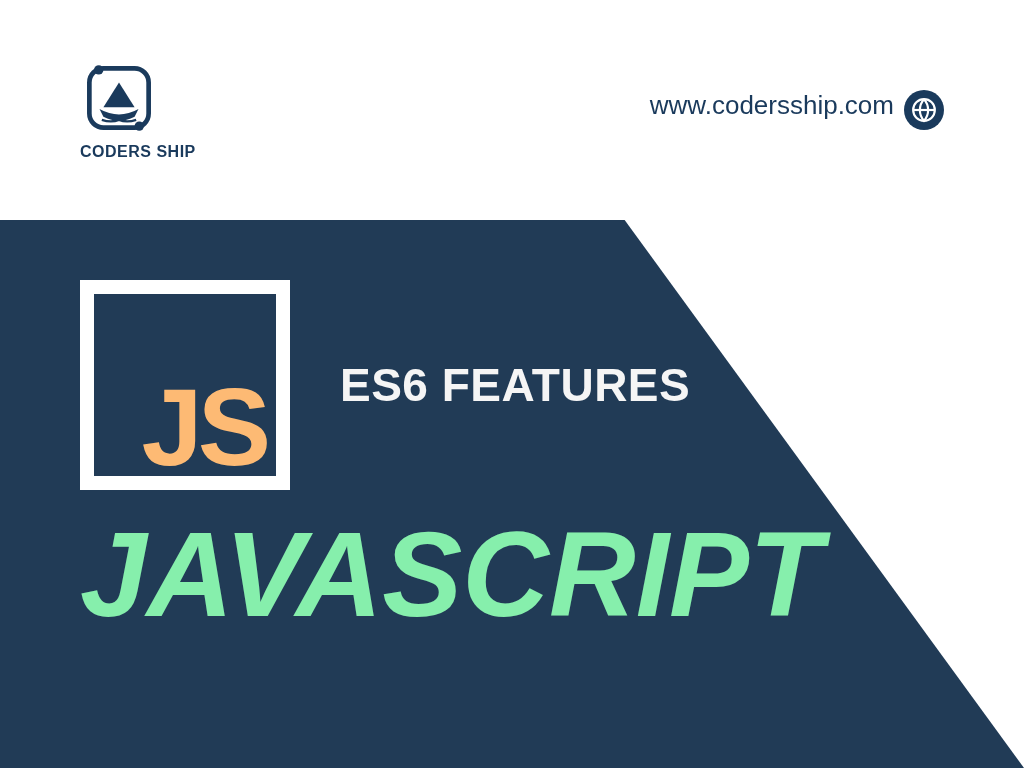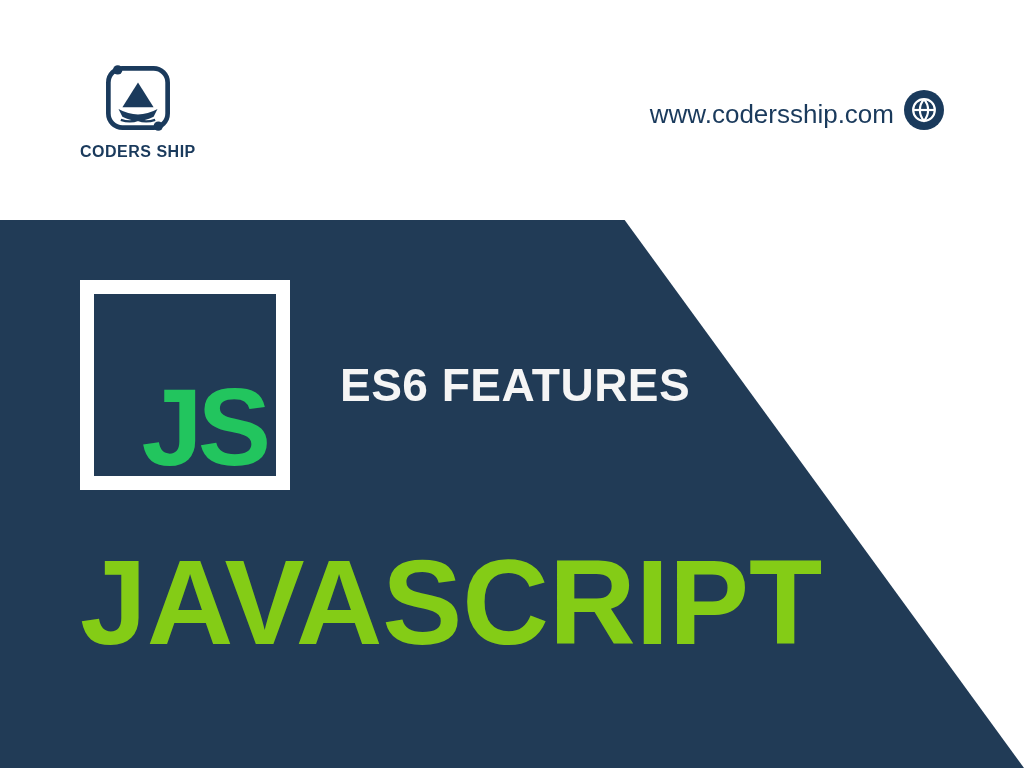--- a/index.html
+++ b/index.html
@@ -18,36 +18,35 @@
   width: 100%;
   height: 220px;
   display: flex;
   justify-content: space-between;
   align-items: center;
   padding: 40px 80px;
 }
 .logo-group {
   display: flex;
   flex-direction: column;
-  align-items: center;
 }
 .logo-icon {
   width: 78px;
   height: 78px;
   margin-bottom: 6px;
 }
 .logo-text {
   font-size: 16px;
   font-weight: 700;
   color: #1a3a5c;
   letter-spacing: 0.5px;
 }
 .website-group {
   display: flex;
-  align-items: flex-end;
+  align-items: flex-start;
   gap: 10px;
 }
 .website-url {
   font-size: 26px;
   font-weight: 400;
   color: #1a3a5c;
 }
 .globe-circle {
   width: 40px;
   height: 40px;
@@ -85,38 +84,39 @@
   border: 14px solid #ffffff;
   position: relative;
   flex-shrink: 0;
 }
 .js-text {
   position: absolute;
   right: 10px;
   bottom: -6px;
   font-size: 110px;
   font-weight: 900;
-  color: #22c55e;
+  color: #fdba74;
   letter-spacing: -5px;
   line-height: 1;
 }
 .headline {
   color: #f5f5f5;
   font-size: 46px;
   font-weight: 700;
   line-height: 1.15;
   letter-spacing: 0.5px;
 }
 .big-title {
-  margin-top: 52px;
-  color: #84cc16;
+  margin-top: 24px;
+  color: #86efac;
   font-size: 120px;
   font-weight: 900;
   letter-spacing: 0px;
   line-height: 1;
+  font-style: italic;
 }
 </style>
 </head>
 <body>
 
 <div class="header">
   <div class="logo-group">
     <svg class="logo-icon" viewBox="0 0 100 100">
       <rect x="12" y="12" width="76" height="76" rx="18" ry="18" fill="none" stroke="#1a3a5c" stroke-width="6"></rect>
       <circle cx="24" cy="14" r="6" fill="#1a3a5c"></circle>

